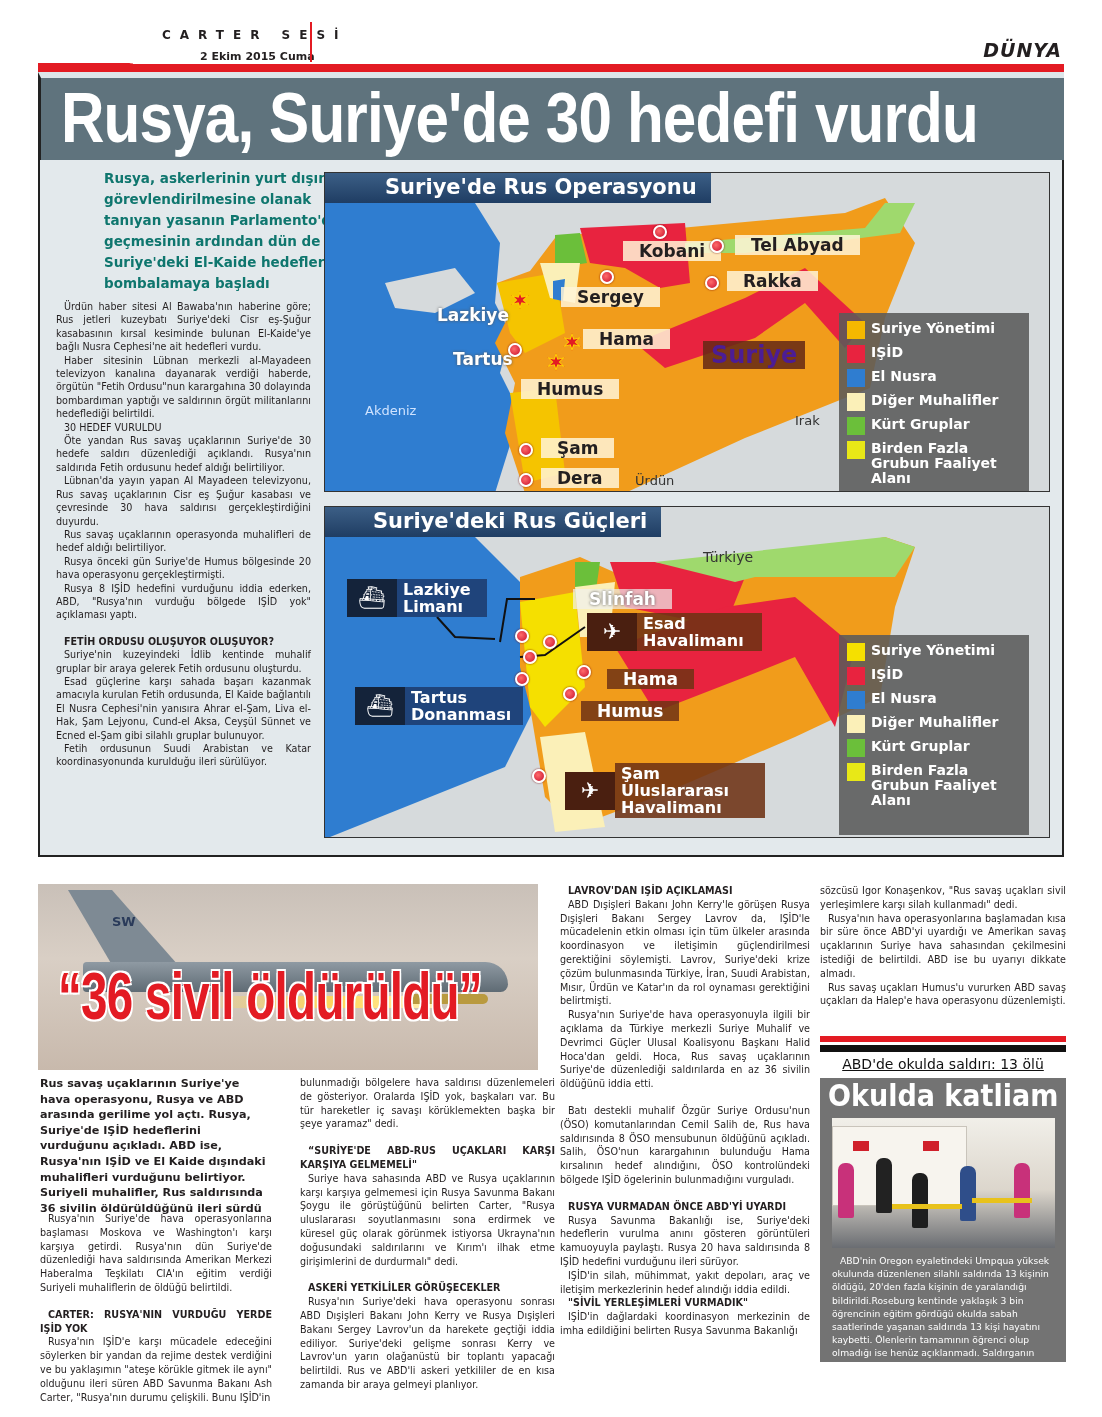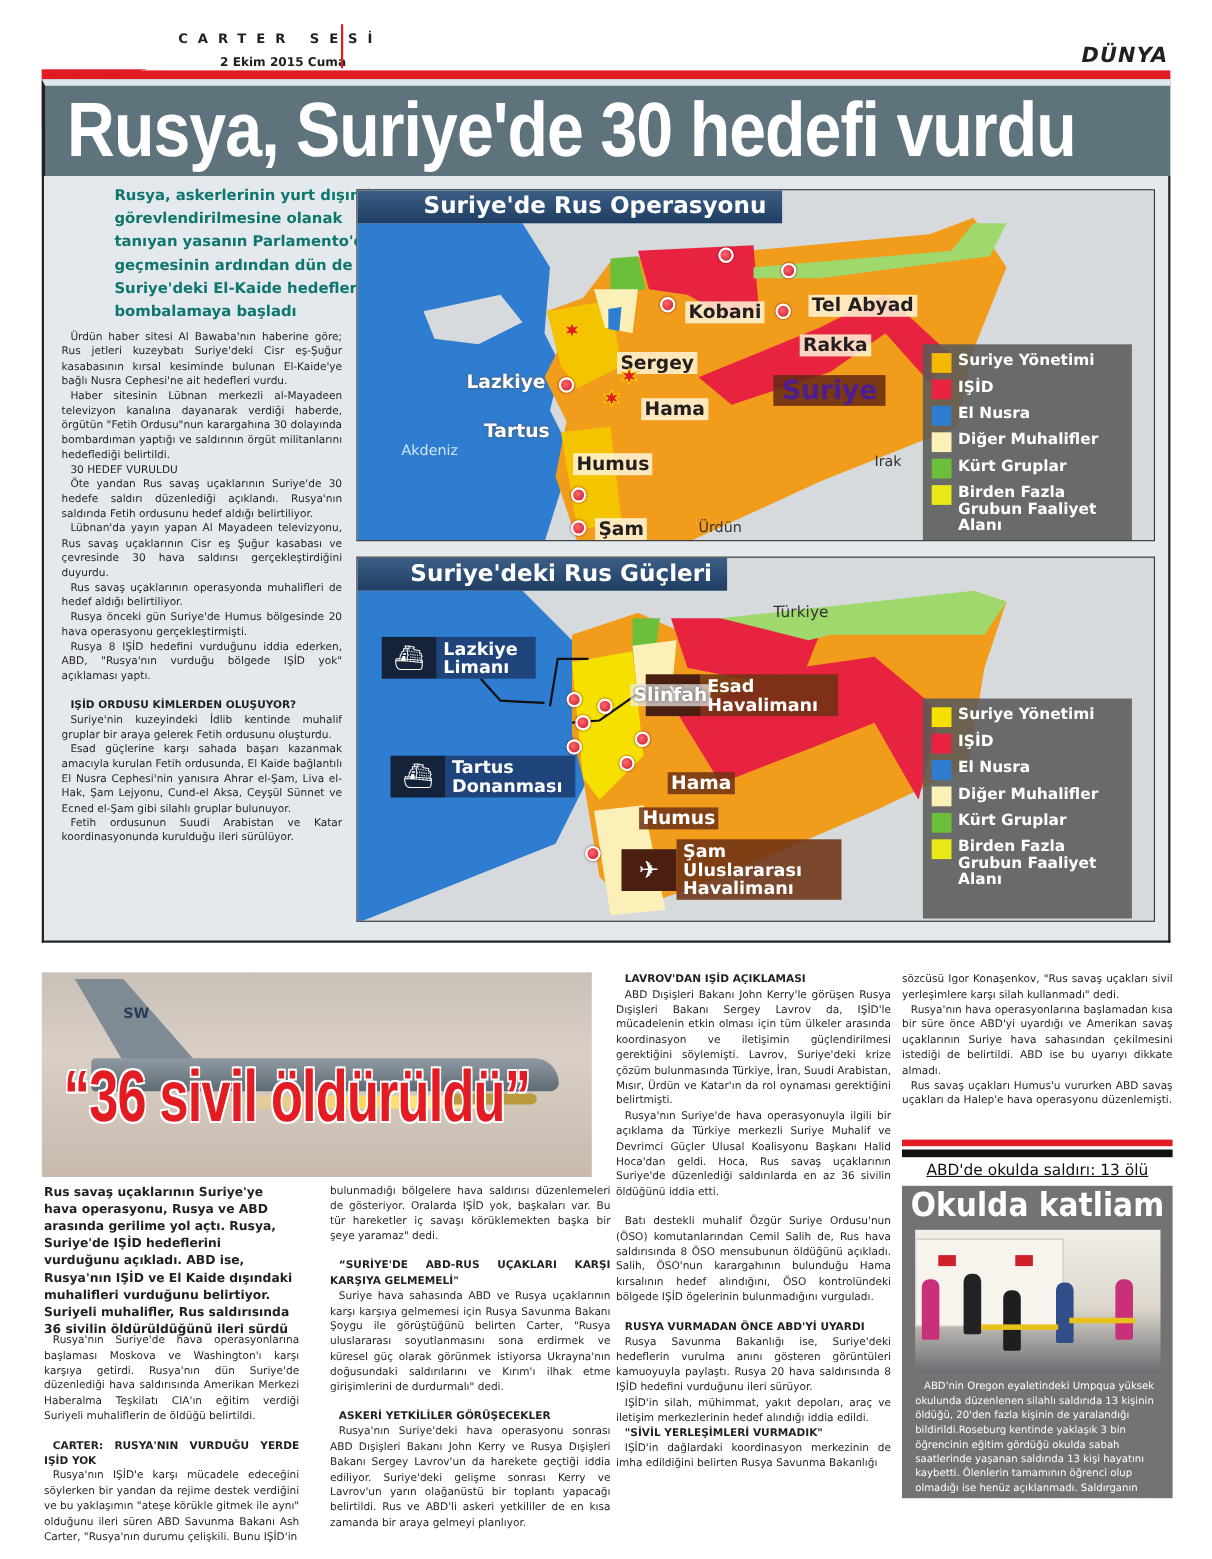--- a/index.html
+++ b/index.html
@@ -33,21 +33,21 @@
   .map1 { left: 284px; top: 12px; width: 726px; height: 320px; }
   .map2 { left: 284px; top: 346px; width: 726px; height: 332px; }
   .map-title { position: absolute; left: 0; top: 0; height: 30px; background: linear-gradient(#3c5f86, #1f3d63); color: #fff; font: bold 21px "DejaVu Sans", sans-serif; padding: 2px 14px 0 60px; white-space: nowrap; }
   .map2 .map-title { padding-left: 48px; }
   .legend { position: absolute; right: 20px; background: rgba(90,90,90,0.88); width: 190px; padding: 8px 8px; }
   .map1 .legend { top: 140px; height: 178px; }
   .map2 .legend { top: 128px; height: 200px; }
   .leg-item { display: flex; align-items: flex-start; margin-bottom: 6px; }
   .leg-sw { width: 18px; height: 18px; flex: none; margin-right: 6px; }
   .leg-lbl { font: bold 14px "DejaVu Sans", sans-serif; color: #fff; line-height: 15px; }
-  .city { position: absolute; font: bold 17px "DejaVu Sans", sans-serif; color: #231f20; background: rgba(255,245,215,0.85); padding: 0 3px; white-space: nowrap; margin-top: 33px; }
+  .city { position: absolute; font: bold 17px "DejaVu Sans", sans-serif; color: #231f20; background: rgba(255,245,215,0.85); padding: 0 16px; white-space: nowrap; }
   .city.white { color: #fff; background: none; text-shadow: 0 0 3px #555; }
   .marker { position: absolute; width: 14px; height: 14px; border-radius: 50%; background: radial-gradient(circle at 40% 40%, #ff6b6b, #c8102e); border: 2px solid #fff; box-shadow: 0 0 2px #700; }
   .blast { position: absolute; width: 18px; height: 18px; background: #ffce00; clip-path: polygon(50% 0,62% 32%,100% 22%,72% 50%,100% 78%,62% 68%,50% 100%,38% 68%,0 78%,28% 50%,0 22%,38% 32%); box-shadow: 0 0 0 2px #e31b23; }
   .blast::after { content:""; position:absolute; inset:3px; background:#e31b23; clip-path: inherit; }
   .geo-lbl { position: absolute; font: 13px "DejaVu Sans", sans-serif; color: #333; }
   .syria-lbl { position: absolute; font: bold 24px "DejaVu Sans", sans-serif; color: #4c1d95; background: rgba(100,40,20,0.85); padding: 0 8px; }
   .asset { position: absolute; display: flex; align-items: center; }
   .asset .ic { background: #14233a; width: 50px; height: 38px; display: flex; align-items: center; justify-content: center; color: #fff; font-size: 22px; }
   .asset .lbl { background: rgba(30,60,110,0.88); color: #fff; font: bold 16px "DejaVu Sans", sans-serif; line-height: 17px; padding: 2px 6px; }
   .asset.brown .ic { background: #4a1f10; }
@@ -111,21 +111,21 @@
   <div class="lead">Rusya, askerlerinin yurt dışında görevlendirilmesine olanak tanıyan yasanın Parlamento'dan geçmesinin ardından dün de Suriye'deki El-Kaide hedeflerini bombalamaya başladı</div>
   <div class="left-body">
     <p>Ürdün haber sitesi Al Bawaba'nın haberine göre; Rus jetleri kuzeybatı Suriye'deki Cisr eş-Şuğur kasabasının kırsal kesiminde bulunan El-Kaide'ye bağlı Nusra Cephesi'ne ait hedefleri vurdu.</p>
     <p>Haber sitesinin Lübnan merkezli al-Mayadeen televizyon kanalına dayanarak verdiği haberde, örgütün "Fetih Ordusu"nun karargahına 30 dolayında bombardıman yaptığı ve saldırının örgüt militanlarını hedeflediği belirtildi.</p>
     <p>30 HEDEF VURULDU</p>
     <p>Öte yandan Rus savaş uçaklarının Suriye'de 30 hedefe saldırı düzenlediği açıklandı. Rusya'nın saldırıda Fetih ordusunu hedef aldığı belirtiliyor.</p>
     <p>Lübnan'da yayın yapan Al Mayadeen televizyonu, Rus savaş uçaklarının Cisr eş Şuğur kasabası ve çevresinde 30 hava saldırısı gerçekleştirdiğini duyurdu.</p>
     <p>Rus savaş uçaklarının operasyonda muhalifleri de hedef aldığı belirtiliyor.</p>
     <p>Rusya önceki gün Suriye'de Humus bölgesinde 20 hava operasyonu gerçekleştirmişti.</p>
     <p>Rusya 8 IŞİD hedefini vurduğunu iddia ederken, ABD, "Rusya'nın vurduğu bölgede IŞİD yok" açıklaması yaptı.</p>
-    <p class="sub">IŞİD ORDUSU KİMLERDEN OLUŞUYOR?</p>
+    <p class="sub">FETİH ORDUSU OLUŞUYOR OLUŞUYOR?</p>
     <p>Suriye'nin kuzeyindeki İdlib kentinde muhalif gruplar bir araya gelerek Fetih ordusunu oluşturdu.</p>
     <p>Esad güçlerine karşı sahada başarı kazanmak amacıyla kurulan Fetih ordusunda, El Kaide bağlantılı El Nusra Cephesi'nin yanısıra Ahrar el-Şam, Liva el-Hak, Şam Lejyonu, Cund-el Aksa, Ceyşül Sünnet ve Ecned el-Şam gibi silahlı gruplar bulunuyor.</p>
     <p>Fetih ordusunun Suudi Arabistan ve Katar koordinasyonunda kurulduğu ileri sürülüyor.</p>
   </div>
 
   <div class="map map1">
     <svg width="726" height="320" style="position:absolute;left:0;top:0">
       <path d="M0,30 L150,30 L175,70 L170,130 L185,160 L175,200 L195,240 L170,320 L0,320 Z" fill="#2f7dd0"></path>
       <path d="M60,110 L130,95 L150,120 L110,140 L70,135 Z" fill="#d6dadc"></path>
       <path d="M172,110 L205,98 L230,65 L275,58 L355,55 L520,40 L560,25 L590,70 L560,145 L545,215 L420,265 L300,320 L200,320 L180,260 L190,210 L170,170 L185,140 Z" fill="#f19c1b"></path>

